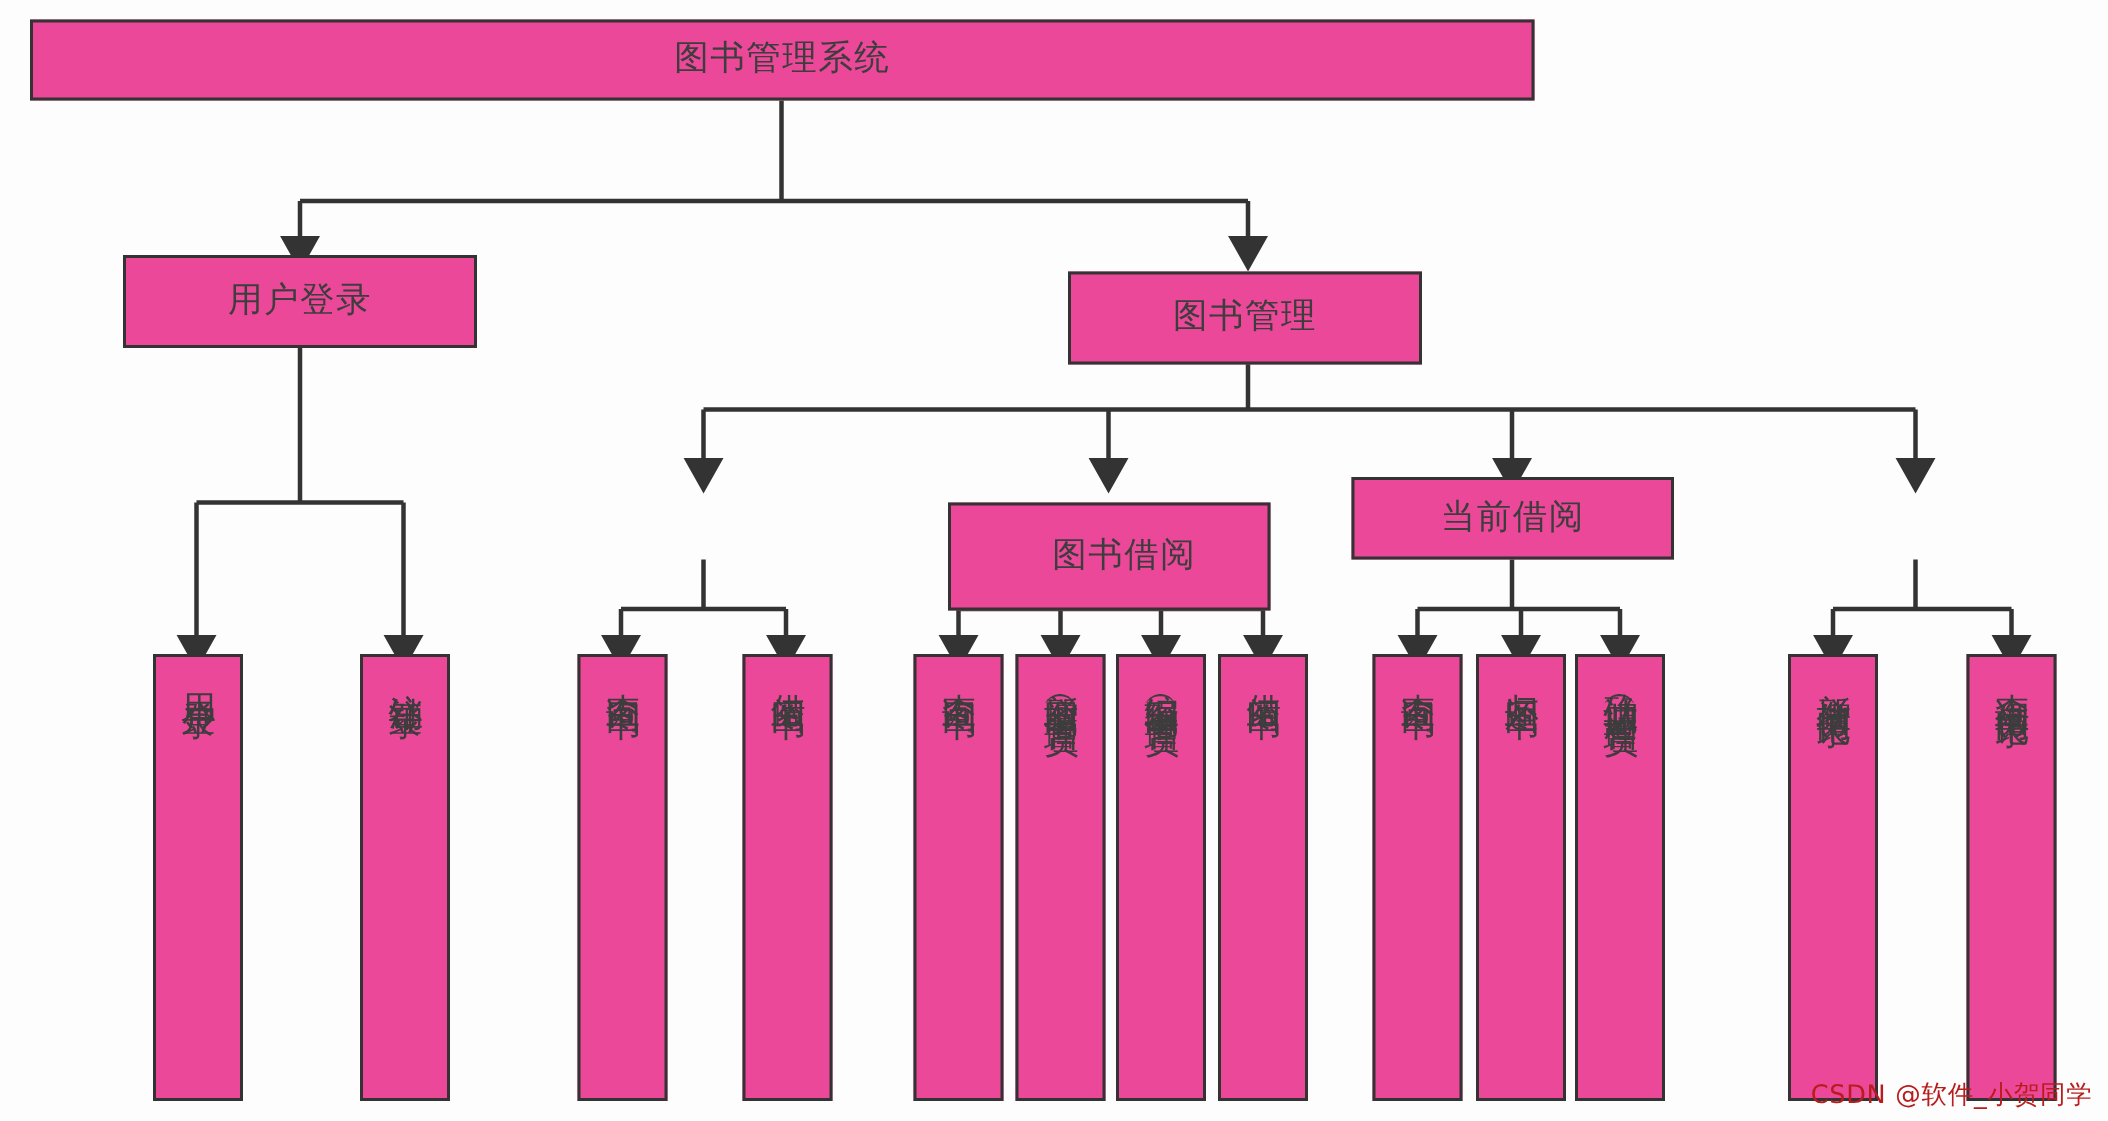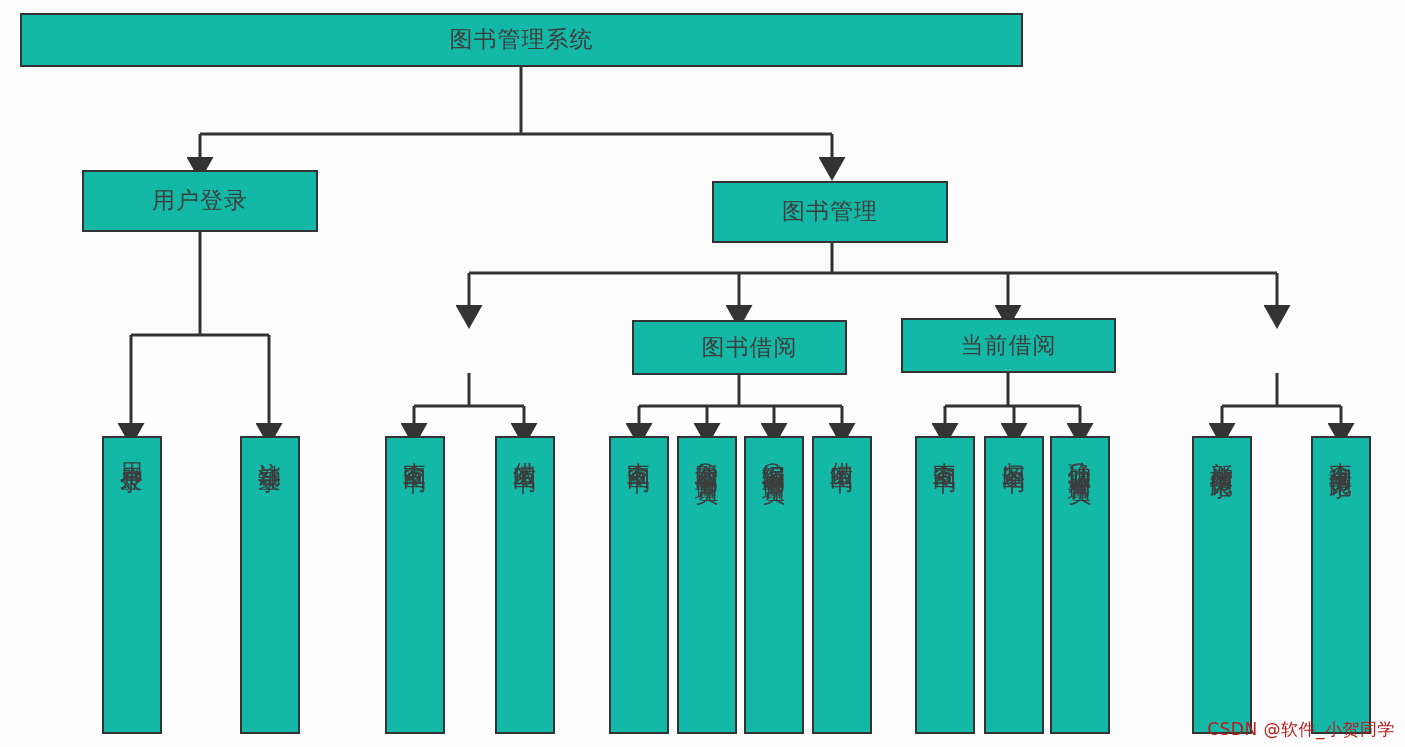--- a/index.html
+++ b/index.html
@@ -21,21 +21,21 @@
     position: absolute;
     left: 0;
     top: 0;
     width: 1405px;
     height: 747px;
     pointer-events: none;
   }
   .node {
     position: absolute;
     box-sizing: border-box;
-    background: #14b8a6;
+    background: #ec4899;
     border: 2.5px solid #333333;
     display: flex;
     align-items: center;
     justify-content: center;
     color: #3d3d3d;
   }
   .node .label {
     display: block;
     text-align: center;
     line-height: 1.18;
@@ -137,21 +137,21 @@
 
   <div class="node h" style="left:82px; top:170px; width:236px; height:62px;">
     <span class="label">用户登录</span>
   </div>
 
   <div class="node h" style="left:712px; top:170px; width:236px; height:62px;margin-top:11px;">
     <span class="label">图书管理</span>
   </div>
 
 
-  <div class="node h" style="left:632px; top:320px; width:215px; height:55px;padding-left:20px;">
+  <div class="node h" style="left:632px; top:335px; width:215px; height:72px;padding-left:20px;">
     <span class="label">图书借阅</span>
   </div>
 
   <div class="node h" style="left:901px; top:318px; width:215px; height:55px;">
     <span class="label">当前借阅</span>
   </div>
 
 
   <div class="node v" style="left:102px; top:436px; width:60px; height:298px;">
     <span class="label">用户登录</span>

